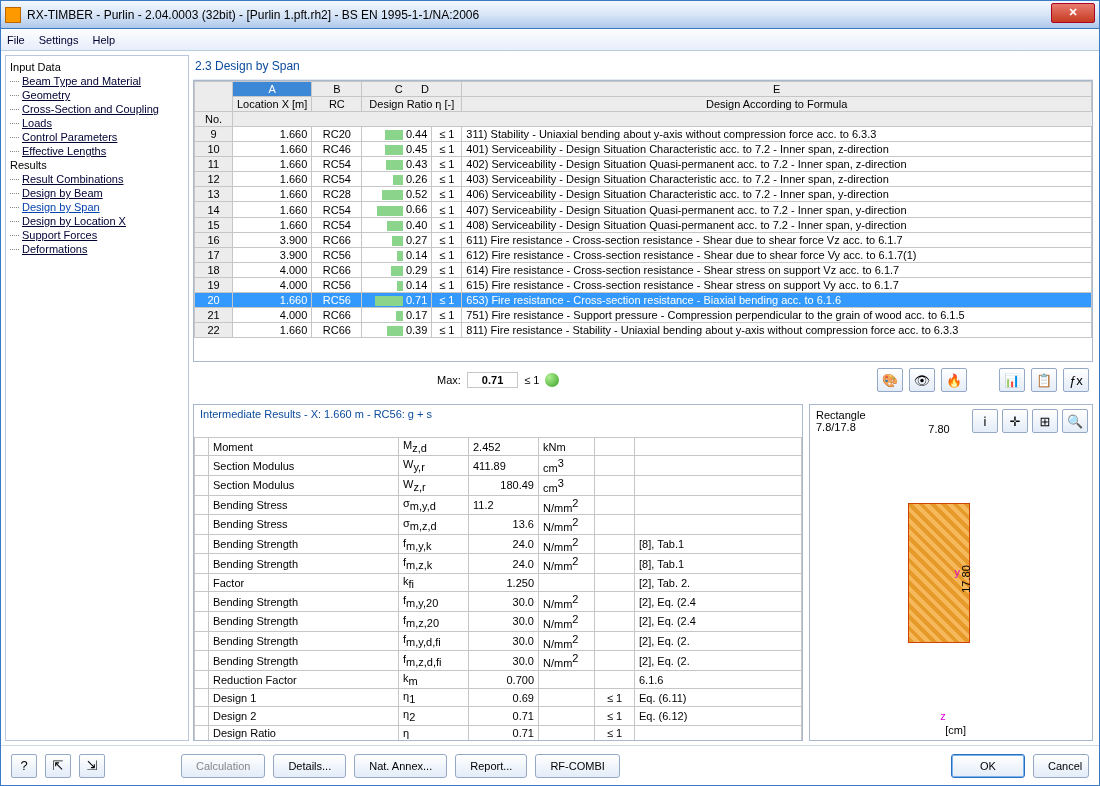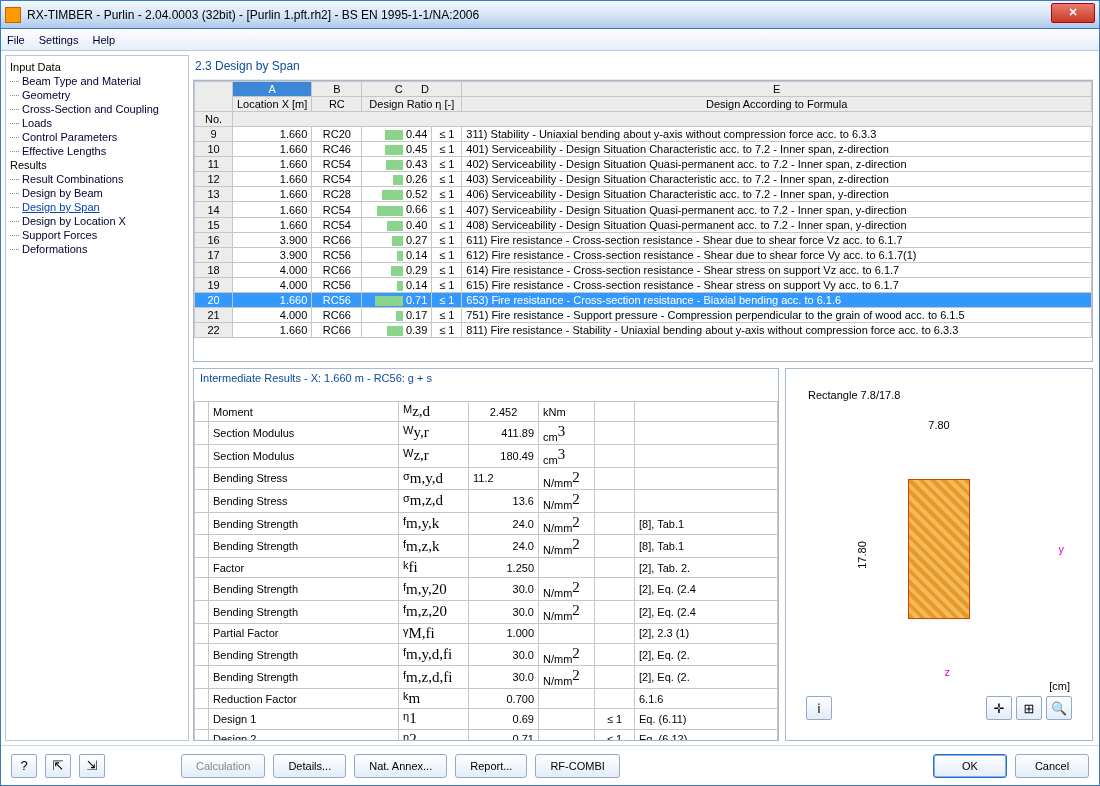--- a/index.html
+++ b/index.html
@@ -6,21 +6,21 @@
 body { background: #fff; width: 1100px; height: 786px; overflow: hidden; border: 1px solid #3a79c4; }
 .titlebar { height: 28px; background: linear-gradient(to bottom, #f3f8fe, #d8e6f8, #aec8ea); display: flex; align-items: center; padding: 0 4px; border-bottom: 1px solid #3a79c4; }
 .titlebar .app-icon { width: 16px; height: 16px; background: #f90; border: 1px solid #b60; margin-right: 6px; }
 .titlebar .title { color: #000; font-size: 12px; flex: 1; }
 .titlebar .close { width: 44px; height: 20px; background: linear-gradient(to bottom,#e87b6f,#c73b21); border: 1px solid #a02; border-radius: 2px; color:#fff; text-align:center; line-height:16px; font-weight:bold; cursor:pointer; margin-top:-4px; }
 .menubar { height: 22px; background: linear-gradient(to bottom,#fdfdfd,#e6eefb); display: flex; align-items: center; padding: 0 6px; gap: 14px; border-bottom: 1px solid #bcd; }
 .menubar span { color: #003; cursor:pointer; }
 .main { display: flex; height: calc(100% - 28px - 22px - 40px); }
 .sidebar { width: 184px; border: 1px solid #b8c7dc; margin: 4px; background: #fff; padding: 4px 2px; }
 .tree-root { color: #000; padding: 1px 2px; cursor:pointer; }
-.tree-item { color: #003; padding: 1px 2px 1px 14px; cursor:pointer; position:relative; }
+.tree-item { color: #003; padding: 1px 2px 1px 14px; cursor:pointer; position:relative;text-decoration:underline; }
 .tree-item.sel { color: #0645ad; text-decoration: underline; }
 .tree-item::before { content:""; position:absolute; left:2px; top:50%; width:9px; border-top:1px dotted #888; }
 .content { flex: 1; margin: 4px 6px 4px 0; display:flex; flex-direction:column; }
 .panel-title { color: #0a4b9c; font-size: 12px; padding: 4px 2px 6px; border-bottom:1px solid #e3eaf4; }
 .grid-wrap { border: 1px solid #a7b8cf; height: 282px; overflow:hidden; position:relative; }
 table.grid { border-collapse: collapse; width:100%; }
 table.grid th, table.grid td { border: 1px solid #c6c6c6; padding: 1px 4px; font-size: 11px; white-space: nowrap; }
 table.grid th { background: #ececec; color:#000; text-align:center; font-weight:normal; }
 table.grid th.blue { background: #3d88d6; color:#fff; }
 table.grid td.rowhdr { background: #ececec; text-align:center; width:38px; }
@@ -31,31 +31,31 @@
 .bar { display:inline-block; height:10px; background:#8bd48b; vertical-align:middle; }
 .maxrow { display:flex; align-items:center; gap:6px; padding:6px 4px; }
 .maxrow .sp { flex:1; }
 .iconbtn { width:26px; height:24px; border:1px solid #95a9c6; background:linear-gradient(to bottom,#fff,#e3ecf8); border-radius:2px; display:inline-flex; align-items:center; justify-content:center; cursor:pointer; font-size:13px;}
 .lower { display:flex; gap:6px; margin-top:6px; flex:1; min-height:0; }
 .inter { flex:1; border:1px solid #a7b8cf; display:flex; flex-direction:column; min-height:0; }
 .inter-title { color:#0a4b9c; padding:3px 6px; }
 .inter table { border-collapse:collapse; width:100%; }
 .inter td { border:1px solid #c6c6c6; padding:1px 4px; white-space:nowrap; }
 .inter .scroll { overflow-y:auto; flex:1;margin-top:14px; }
-.diagram { width:308px; border:1px solid #a7b8cf; display:flex; flex-direction:column; padding:18px; position:relative; }
+.diagram { width:284px; border:1px solid #a7b8cf; display:flex; flex-direction:row; padding:2px; position:relative; }
 .diagram .dtitle { color:#000; font-size:11px; padding:2px 4px; }
 .diagram .canvas { flex:1; background:#fff; position:relative; display:flex; align-items:center; justify-content:center; }
 .rect { width:62px; height:140px; background:repeating-linear-gradient(45deg,#e69a2a,#e69a2a 4px,#f5b85a 4px,#f5b85a 8px); border:1px solid #c40; }
 .diagram .footer { display:flex; gap:4px; justify-content:flex-end; padding:2px; }
 .buttons { height:40px; border-top:1px solid #cfd8e6; display:flex; align-items:center; padding:0 10px; gap:8px; }
 .btn { height:24px; padding:0 14px; border:1px solid #95a9c6; background:linear-gradient(to bottom,#fff,#e3ecf8); border-radius:3px; cursor:pointer; }
 .btn.primary { border-color:#2a6fc0; box-shadow:0 0 0 1px #7db3ec inset; }
 .btn.dis { color:#888; }
 .buttons .sp { flex:1; }
-sub,sup{font-size:15px;font-family:Liberation Serif, serif;}
+sub,sup{font-size:11px;}
 .greenball{display:inline-block;width:14px;height:14px;border-radius:50%;background:radial-gradient(circle at 30% 30%,#aef08f,#3aa02a);}
 </style>
 </head>
 <body>
 
 <div class="titlebar">
   <div class="app-icon"></div>
   <div class="title">RX-TIMBER - Purlin - 2.04.0003 (32bit) - [Purlin 1.pft.rh2] - BS EN 1995-1-1/NA:2006</div>
   <div class="close">✕</div>
 </div>
@@ -222,41 +222,55 @@
               <td class="num" style="width:68px">1.660</td>
               <td class="ctr" style="width:50px">RC66</td>
               <td class="num" style="width:70px"><span class="bar" style="width:16px"></span> 0.39</td>
               <td class="ctr" style="width:30px">≤ 1</td>
               <td>811) Fire resistance - Stability - Uniaxial bending about y-axis without compression force acc. to 6.3.3</td>
             </tr>
           </tbody>
       </table>
     </div>
 
+    <div class="maxrow">
+      <span style="margin-left:240px">Max:</span>
+      <span style="border:1px solid #c6c6c6;padding:1px 14px;font-weight:bold">0.71</span>
+      <span>≤ 1</span>
+      <span class="greenball"></span>
+      <span class="sp"></span>
+      <span class="iconbtn">🎨</span>
+      <span class="iconbtn">👁</span>
+      <span class="iconbtn">🔥</span>
+      <span style="width:20px"></span>
+      <span class="iconbtn">📊</span>
+      <span class="iconbtn">📋</span>
+      <span class="iconbtn">ƒx</span>
+    </div>
 
     <div class="lower">
       <div class="inter">
         <div class="inter-title">Intermediate Results  -  X: 1.660 m  -  RC56: g + s</div>
         <div class="scroll">
             <table>
               <tbody id="inter-body">
                 <tr>
                   <td style="width:14px"></td>
                   <td style="width:190px">Moment</td>
                   <td style="width:70px">M<sub>z,d</sub></td>
-                  <td style="width:70px;text-align:center">2.452</td>
+                  <td style="width:70px;text-align:left">2.452</td>
                   <td style="width:56px">kNm</td>
                   <td style="width:40px;text-align:center"></td>
                   <td></td>
                 </tr>
                 <tr>
                   <td style="width:14px"></td>
                   <td style="width:190px">Section Modulus</td>
                   <td style="width:70px">W<sub>y,r</sub></td>
-                  <td style="width:70px;text-align:right">411.89</td>
+                  <td style="width:70px;text-align:left">411.89</td>
                   <td style="width:56px">cm<sup>3</sup></td>
                   <td style="width:40px;text-align:center"></td>
                   <td></td>
                 </tr>
                 <tr>
                   <td style="width:14px"></td>
                   <td style="width:190px">Section Modulus</td>
                   <td style="width:70px">W<sub>z,r</sub></td>
                   <td style="width:70px;text-align:right">180.49</td>
                   <td style="width:56px">cm<sup>3</sup></td>
@@ -318,29 +332,20 @@
                   <td>[2], Eq. (2.4</td>
                 </tr>
                 <tr>
                   <td style="width:14px"></td>
                   <td style="width:190px">Bending Strength</td>
                   <td style="width:70px">f<sub>m,z,20</sub></td>
                   <td style="width:70px;text-align:right">30.0</td>
                   <td style="width:56px">N/mm<sup>2</sup></td>
                   <td style="width:40px;text-align:center"></td>
                   <td>[2], Eq. (2.4</td>
-                </tr>
-                <tr>
-                  <td style="width:14px"></td>
-                  <td style="width:190px">Partial Factor</td>
-                  <td style="width:70px">γ<sub>M,fi</sub></td>
-                  <td style="width:70px;text-align:right">1.000</td>
-                  <td style="width:56px"></td>
-                  <td style="width:40px;text-align:center"></td>
-                  <td>[2], 2.3 (1)</td>
                 </tr>
                 <tr>
                   <td style="width:14px"></td>
                   <td style="width:190px">Bending Strength</td>
                   <td style="width:70px">f<sub>m,y,d,fi</sub></td>
                   <td style="width:70px;text-align:right">30.0</td>
                   <td style="width:56px">N/mm<sup>2</sup></td>
                   <td style="width:40px;text-align:center"></td>
                   <td>[2], Eq. (2.</td>
                 </tr>
@@ -419,14 +424,14 @@
   <span class="iconbtn">⇱</span>
   <span class="iconbtn">⇲</span>
   <span style="width:60px"></span>
   <button class="btn dis">Calculation</button>
   <button class="btn">Details...</button>
   <button class="btn">Nat. Annex...</button>
   <button class="btn">Report...</button>
   <button class="btn">RF-COMBI</button>
   <span class="sp"></span>
   <button class="btn primary" style="width:74px">OK</button>
-  <button class="btn" style="width:74px">Cancel</button>
+  <button class="btn" style="width:56px">Cancel</button>
 </div>
 
 </body></html>

